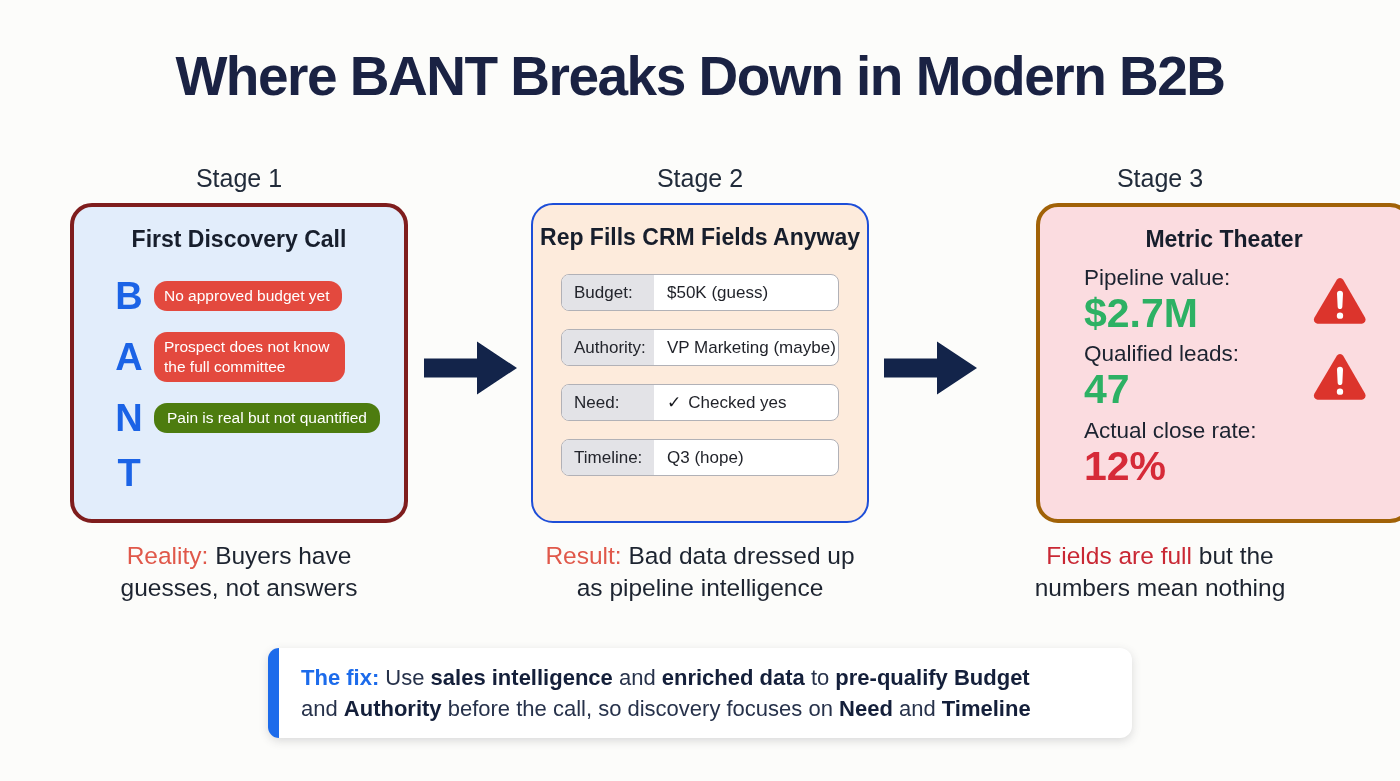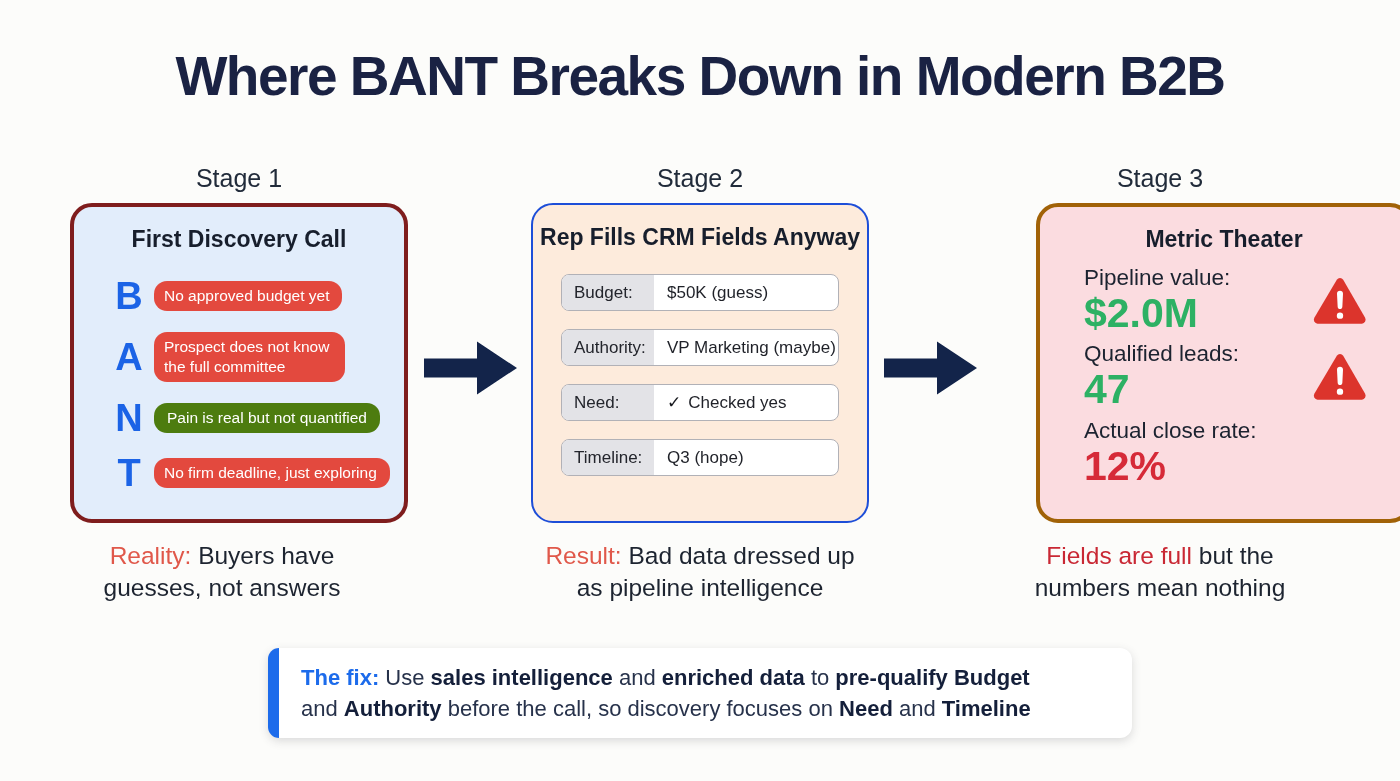--- a/index.html
+++ b/index.html
@@ -87,21 +87,21 @@
     clip-path:polygon(0 34%,57% 34%,57% 6%,100% 50%,57% 94%,57% 66%,0 66%);
   }
   .flow-arrow.a1{left:424px;}
   .flow-arrow.a2{left:884px;}
 
   
   .caption{
     position:absolute;top:540px;text-align:center;
     font-size:24.5px;line-height:1.32;color:#1d2430;
   }
-  .caption.c1{left:82px;width:280px;}
+  .caption.c1{left:99px;width:280px;}
   .caption.c2{left:530px;width:340px;}
   .caption.c3{left:1005px;width:310px;}
   .caption .accent-salmon{color:#e0584a;}
   .caption .accent-red{color:#c92834;}
 
   
   .fix-box{
     position:absolute;left:268px;top:648px;width:864px;height:90px;box-sizing:border-box;
     background:#ffffff;border-radius:12px;
     box-shadow:0 3px 10px rgba(60,60,70,0.18);
@@ -137,21 +137,20 @@
       <div class="bant-row">
         <div class="bant-letter">A</div>
         <div class="pill bad wrap">Prospect does not know the full committee</div>
       </div>
       <div class="bant-row">
         <div class="bant-letter">N</div>
         <div class="pill good">Pain is real but not quantified</div>
       </div>
       <div class="bant-row">
         <div class="bant-letter">T</div>
-        <div class="pill bad">No firm deadline, just exploring</div>
       </div>
     </div>
   </div>
 
   <div class="panel p2">
     <div class="panel-heading">Rep Fills CRM Fields Anyway</div>
     <div class="crm-fields">
       <div class="crm-row">
         <div class="crm-label">Budget:</div>
         <div class="crm-value">$50K (guess)</div>
@@ -173,21 +172,21 @@
       </div>
     </div>
   </div>
 
   <div class="panel p3">
     <div class="panel-heading">Metric Theater</div>
     <div class="metrics">
       <div class="metric-row">
         <div>
           <div class="metric-label">Pipeline value:</div>
-          <div class="metric-value green">$2.0M</div>
+          <div class="metric-value green">$2.7M</div>
         </div>
         <svg class="warn-icon" width="60" height="57" viewBox="0 0 64 60">
           <path fill="#dc342c" d="M28.6 5.6a4.2 4.2 0 0 1 6.8 0l23.4 40.6a4.4 4.4 0 0 1-3.4 6.4H8a4.4 4.4 0 0 1-3.4-6.4Z"></path>
           <path fill="#ffffff" d="M32 17.5c1.9 0 3.3 1.4 3.2 3.2l-.7 13.8c-.1 1.5-1.1 2.5-2.5 2.5s-2.4-1-2.5-2.5l-.7-13.8c-.1-1.8 1.3-3.2 3.2-3.2Z"></path>
           <circle fill="#ffffff" cx="32" cy="44" r="3.4"></circle>
         </svg>
       </div>
       <div class="metric-row">
         <div>
           <div class="metric-label">Qualified leads:</div>

